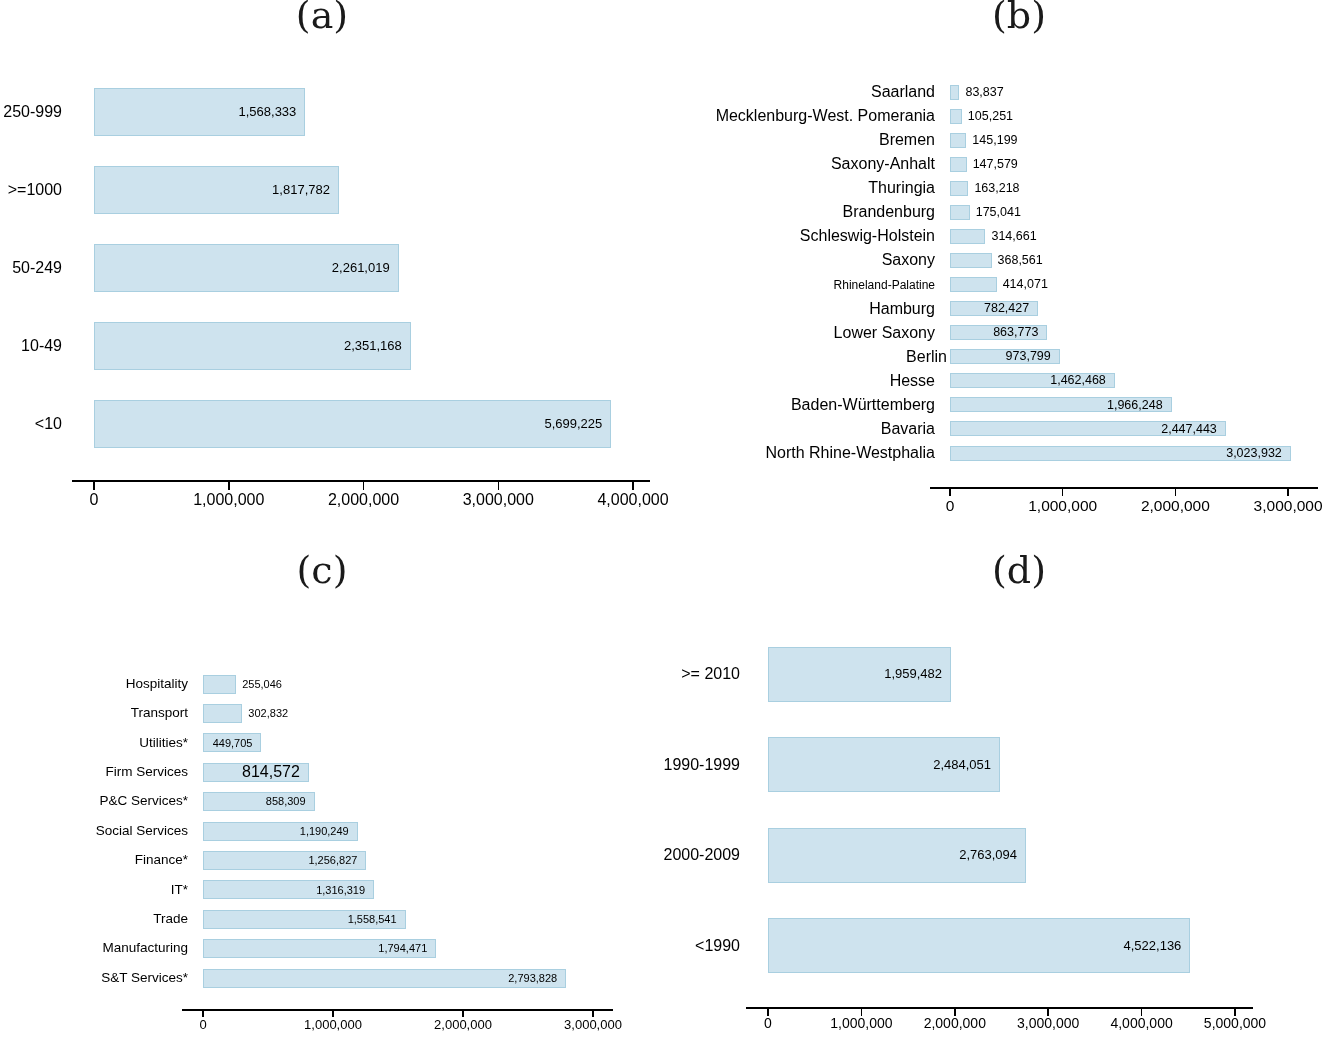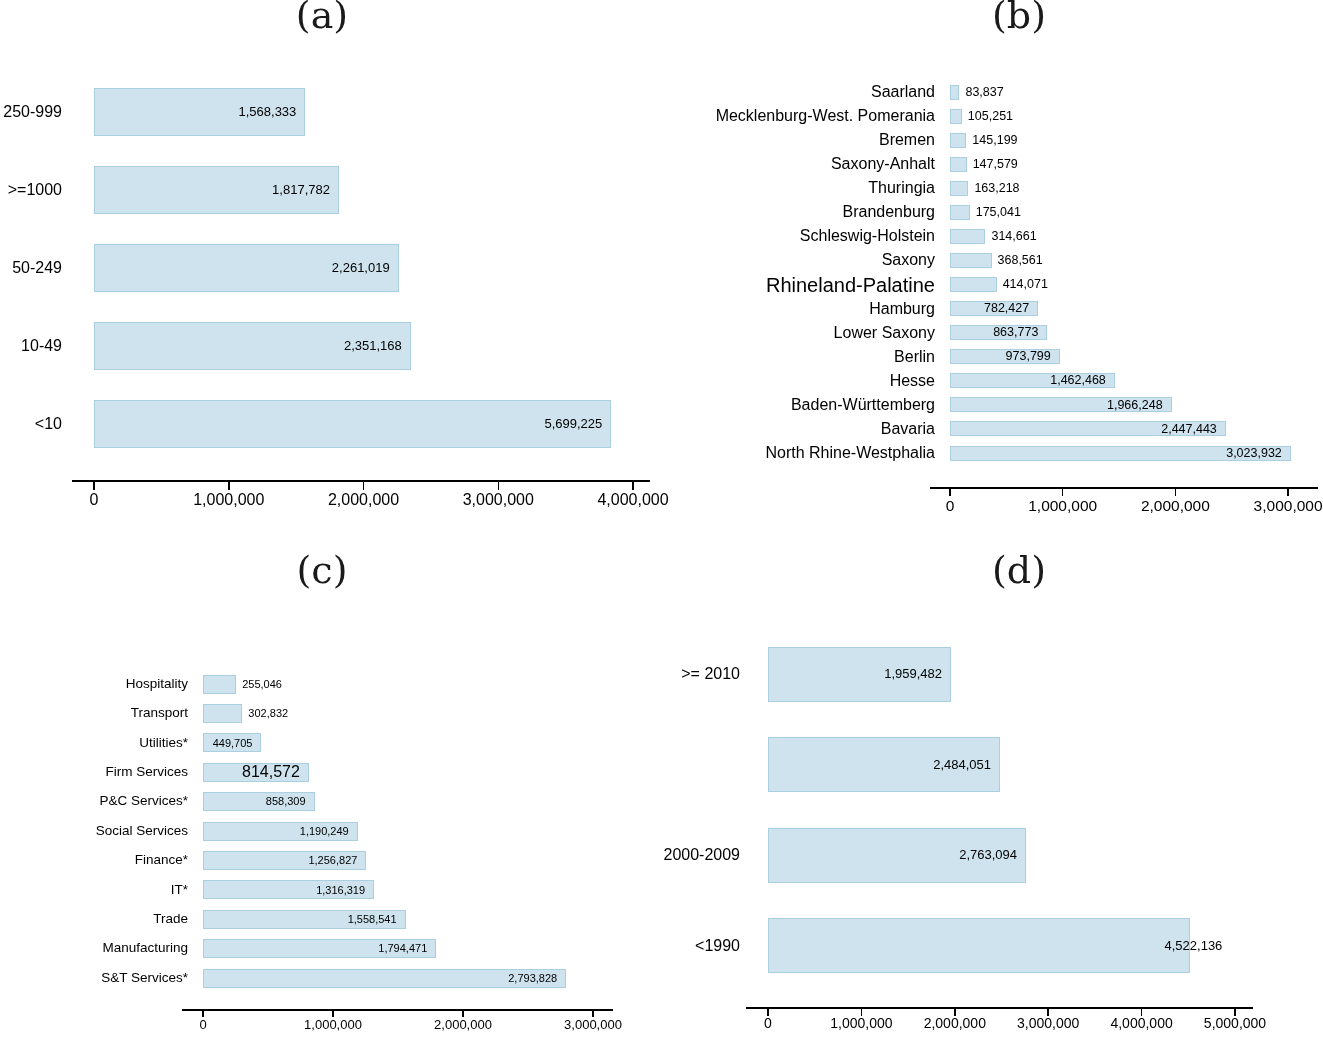--- a/index.html
+++ b/index.html
@@ -102,30 +102,30 @@
       <div class="val-label" style="top: 178.905px; height: 18.75px; line-height: 18.75px; font-size: 12.5px; left: 974.395px; text-align: left;">163,218</div>
       <div class="cat-label" style="left: 0px; width: 935px; top: 200.35px; height: 24px; line-height: 24px; font-size: 16px;">Brandenburg</div>
       <div class="bar" style="left: 950px; top: 204.85px; width: 19.7271px; height: 15px; background: rgb(206, 227, 238); border: 1.2px solid rgb(169, 207, 224);"></div>
       <div class="val-label" style="top: 202.975px; height: 18.75px; line-height: 18.75px; font-size: 12.5px; left: 975.727px; text-align: left;">175,041</div>
       <div class="cat-label" style="left: 0px; width: 935px; top: 224.42px; height: 24px; line-height: 24px; font-size: 16px;">Schleswig-Holstein</div>
       <div class="bar" style="left: 950px; top: 228.92px; width: 35.4623px; height: 15px; background: rgb(206, 227, 238); border: 1.2px solid rgb(169, 207, 224);"></div>
       <div class="val-label" style="top: 227.045px; height: 18.75px; line-height: 18.75px; font-size: 12.5px; left: 991.462px; text-align: center;">314,661</div>
       <div class="cat-label" style="left: 0px; width: 935px; top: 248.49px; height: 24px; line-height: 24px; font-size: 16px;">Saxony</div>
       <div class="bar" style="left: 950px; top: 252.99px; width: 41.5368px; height: 15px; background: rgb(206, 227, 238); border: 1.2px solid rgb(169, 207, 224);"></div>
       <div class="val-label" style="top: 251.115px; height: 18.75px; line-height: 18.75px; font-size: 12.5px; left: 997.537px; text-align: left;">368,561</div>
-      <div class="cat-label" style="left: 0px; width: 935px; top: 272.56px; height: 24px; line-height: 24px; font-size: 20px;">Rhineland-Palatine</div>
+      <div class="cat-label" style="left: 0px; width: 935px; top: 272.56px; height: 24px; line-height: 24px; font-size: 12px;">Rhineland-Palatine</div>
       <div class="bar" style="left: 950px; top: 277.06px; width: 46.6658px; height: 15px; background: rgb(206, 227, 238); border: 1.2px solid rgb(169, 207, 224);"></div>
       <div class="val-label" style="top: 275.185px; height: 18.75px; line-height: 18.75px; font-size: 12.5px; left: 1002.67px; text-align: left;">414,071</div>
       <div class="cat-label" style="left: 0px; width: 935px; top: 296.63px; height: 24px; line-height: 24px; font-size: 16px;">Hamburg</div>
       <div class="bar" style="left: 950px; top: 301.13px; width: 88.1795px; height: 15px; background: rgb(206, 227, 238); border: 1.2px solid rgb(169, 207, 224);"></div>
       <div class="val-label" style="top: 299.255px; height: 18.75px; line-height: 18.75px; font-size: 12.5px; left: 950px; width: 79.1795px; text-align: right;">782,427</div>
       <div class="cat-label" style="left: 0px; width: 935px; top: 320.7px; height: 24px; line-height: 24px; font-size: 16px;">Lower Saxony</div>
       <div class="bar" style="left: 950px; top: 325.2px; width: 97.3472px; height: 15px; background: rgb(206, 227, 238); border: 1.2px solid rgb(169, 207, 224);"></div>
       <div class="val-label" style="top: 323.325px; height: 18.75px; line-height: 18.75px; font-size: 12.5px; left: 950px; width: 88.3472px; text-align: right;">863,773</div>
-      <div class="cat-label" style="left: 0px; width: 935px; top: 344.77px; height: 24px; line-height: 24px; font-size: 16px;">Berlin</div>
+      <div class="cat-label" style="left: 0px; width: 935px; top: 344.77px; height: 24px; line-height: 24px; font-size: 16px; padding-left: 12px;">Berlin</div>
       <div class="bar" style="left: 950px; top: 349.27px; width: 109.747px; height: 15px; background: rgb(206, 227, 238); border: 1.2px solid rgb(169, 207, 224);"></div>
       <div class="val-label" style="top: 347.395px; height: 18.75px; line-height: 18.75px; font-size: 12.5px; left: 950px; width: 100.747px; text-align: right;">973,799</div>
       <div class="cat-label" style="left: 0px; width: 935px; top: 368.84px; height: 24px; line-height: 24px; font-size: 16px;">Hesse</div>
       <div class="bar" style="left: 950px; top: 373.34px; width: 164.82px; height: 15px; background: rgb(206, 227, 238); border: 1.2px solid rgb(169, 207, 224);"></div>
       <div class="val-label" style="top: 371.465px; height: 18.75px; line-height: 18.75px; font-size: 12.5px; left: 950px; width: 155.82px; text-align: right;">1,462,468</div>
       <div class="cat-label" style="left: 0px; width: 935px; top: 392.91px; height: 24px; line-height: 24px; font-size: 16px;">Baden-Württemberg</div>
       <div class="bar" style="left: 950px; top: 397.41px; width: 221.596px; height: 15px; background: rgb(206, 227, 238); border: 1.2px solid rgb(169, 207, 224);"></div>
       <div class="val-label" style="top: 395.535px; height: 18.75px; line-height: 18.75px; font-size: 12.5px; left: 950px; width: 212.596px; text-align: right;">1,966,248</div>
       <div class="cat-label" style="left: 0px; width: 935px; top: 416.98px; height: 24px; line-height: 24px; font-size: 16px;">Bavaria</div>
       <div class="bar" style="left: 950px; top: 421.48px; width: 275.827px; height: 15px; background: rgb(206, 227, 238); border: 1.2px solid rgb(169, 207, 224);"></div>
@@ -184,28 +184,29 @@
       <div class="tick-label" style="left: 253px; width: 160px; top: 1017px; font-size: 13px; line-height: 16.25px;">1,000,000</div>
       <div class="axis-tick" style="left: 462.25px; top: 1009px; width: 1.5px; height: 8px; background: rgb(0, 0, 0);"></div>
       <div class="tick-label" style="left: 383px; width: 160px; top: 1017px; font-size: 13px; line-height: 16.25px;">2,000,000</div>
       <div class="axis-tick" style="left: 592.25px; top: 1009px; width: 1.5px; height: 8px; background: rgb(0, 0, 0);"></div>
       <div class="tick-label" style="left: 513px; width: 160px; top: 1017px; font-size: 13px; line-height: 16.25px;">3,000,000</div>
     </div>
   <div class="chart-layer">
       <div class="cat-label" style="left: 0px; width: 740px; top: 662px; height: 24px; line-height: 24px; font-size: 16px;">&gt;= 2010</div>
       <div class="bar" style="left: 768px; top: 646.5px; width: 183.016px; height: 55px; background: rgb(206, 227, 238); border: 1.5px solid rgb(169, 207, 224);"></div>
       <div class="val-label" style="top: 664.25px; height: 19.5px; line-height: 19.5px; font-size: 13px; left: 768px; width: 174.016px; text-align: right;">1,959,482</div>
+      <div class="cat-label" style="left: 0px; width: 740px; top: 752.5px; height: 24px; line-height: 24px; font-size: 16px;">1990-1999</div>
       <div class="bar" style="left: 768px; top: 737px; width: 232.01px; height: 55px; background: rgb(206, 227, 238); border: 1.5px solid rgb(169, 207, 224);"></div>
       <div class="val-label" style="top: 754.75px; height: 19.5px; line-height: 19.5px; font-size: 13px; left: 768px; width: 223.01px; text-align: right;">2,484,051</div>
       <div class="cat-label" style="left: 0px; width: 740px; top: 843px; height: 24px; line-height: 24px; font-size: 16px;">2000-2009</div>
       <div class="bar" style="left: 768px; top: 827.5px; width: 258.073px; height: 55px; background: rgb(206, 227, 238); border: 1.5px solid rgb(169, 207, 224);"></div>
       <div class="val-label" style="top: 845.25px; height: 19.5px; line-height: 19.5px; font-size: 13px; left: 768px; width: 249.073px; text-align: right;">2,763,094</div>
       <div class="cat-label" style="left: 0px; width: 740px; top: 933.5px; height: 24px; line-height: 24px; font-size: 16px;">&lt;1990</div>
       <div class="bar" style="left: 768px; top: 918px; width: 422.368px; height: 55px; background: rgb(206, 227, 238); border: 1.5px solid rgb(169, 207, 224);"></div>
-      <div class="val-label" style="top: 935.75px; height: 19.5px; line-height: 19.5px; font-size: 13px; left: 768px; width: 413.368px; text-align: right; padding-left: 41px;">4,522,136</div>
+      <div class="val-label" style="top: 935.75px; height: 19.5px; line-height: 19.5px; font-size: 13px; left: 768px; width: 413.368px; text-align: right;">4,522,136</div>
       <div class="axis-line" style="left: 746px; top: 1007px; width: 507px; height: 2px; background: rgb(0, 0, 0);"></div>
       <div class="axis-tick" style="left: 767.25px; top: 1007px; width: 1.5px; height: 9px; background: rgb(0, 0, 0);"></div>
       <div class="tick-label" style="left: 688px; width: 160px; top: 1015px; font-size: 14px; line-height: 17.5px;">0</div>
       <div class="axis-tick" style="left: 860.65px; top: 1007px; width: 1.5px; height: 9px; background: rgb(0, 0, 0);"></div>
       <div class="tick-label" style="left: 781.4px; width: 160px; top: 1015px; font-size: 14px; line-height: 17.5px;">1,000,000</div>
       <div class="axis-tick" style="left: 954.05px; top: 1007px; width: 1.5px; height: 9px; background: rgb(0, 0, 0);"></div>
       <div class="tick-label" style="left: 874.8px; width: 160px; top: 1015px; font-size: 14px; line-height: 17.5px;">2,000,000</div>
       <div class="axis-tick" style="left: 1047.45px; top: 1007px; width: 1.5px; height: 9px; background: rgb(0, 0, 0);"></div>
       <div class="tick-label" style="left: 968.2px; width: 160px; top: 1015px; font-size: 14px; line-height: 17.5px;">3,000,000</div>
       <div class="axis-tick" style="left: 1140.85px; top: 1007px; width: 1.5px; height: 9px; background: rgb(0, 0, 0);"></div>

